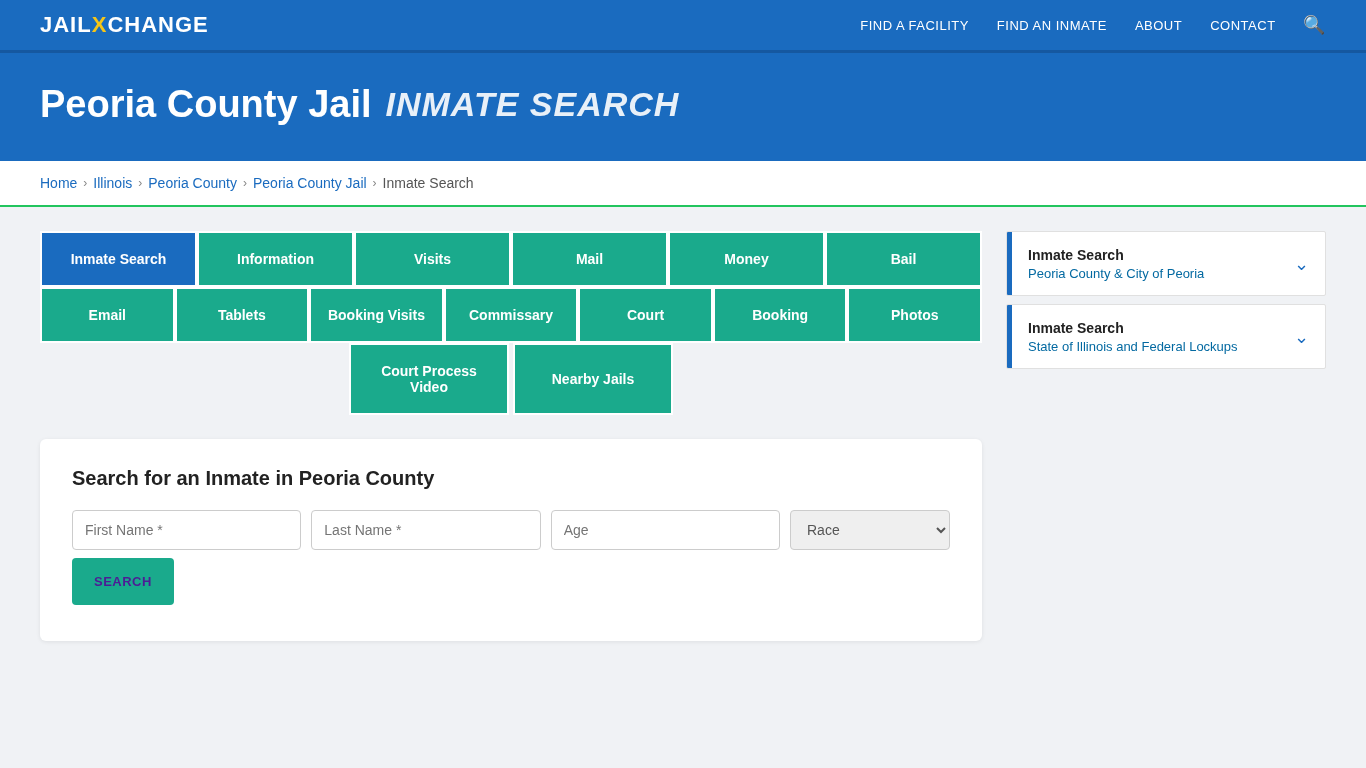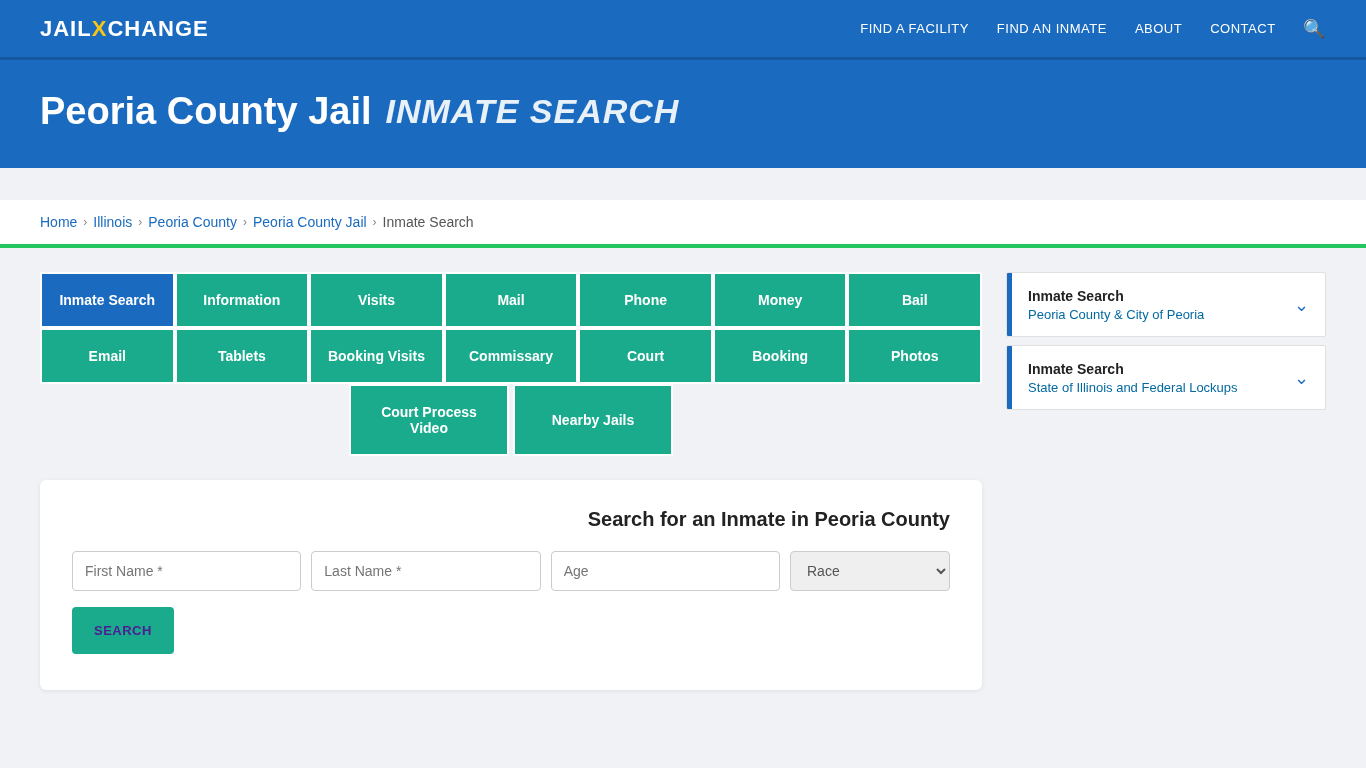--- a/index.html
+++ b/index.html
@@ -11,21 +11,21 @@
       font-family: Arial, Helvetica, sans-serif;
       background-color: #f0f2f5;
       font-size: 14px;
       color: #333;
     }
 
     
     header {
       background-color: #1a6bbf;
       padding: 12px 40px;
-      height: 60px;
+      height: 53px;
       display: flex;
       align-items: center;
       justify-content: space-between;
       border-bottom: 3px solid #1558a0;
     }
     .logo {
       display: flex;
       align-items: center;
       gap: 0;
     }
@@ -84,22 +84,21 @@
       color: #fff;
       opacity: 0.9;
       text-transform: uppercase;
       letter-spacing: 1px;
     }
 
     
     .breadcrumb-bar {
       background-color: #fff;
       padding: 14px 40px;
-      border-bottom: 4px solid #22c55e;
-      margin-top: 32px;
+      border-bottom: 2px solid #22c55e;
     }
     .breadcrumb {
       display: flex;
       align-items: center;
       gap: 6px;
       font-size: 14px;
       color: #1a6bbf;
     }
     .breadcrumb a {
       color: #1a6bbf;
@@ -168,27 +167,27 @@
     .search-box {
       background-color: #fff;
       border-radius: 6px;
       padding: 28px 32px 36px 32px;
       box-shadow: 0 1px 4px rgba(0,0,0,0.08);
     }
     .search-box h2 {
       font-size: 20px;
       font-weight: 700;
       margin-bottom: 20px;
-      text-align: right;
+      text-align: left;
       color: #222;
     }
     .search-fields {
       display: flex;
       gap: 10px;
-      margin-bottom: 16px;
+      margin-bottom: 8px;
       flex-wrap: wrap;
     }
     .search-fields input,
     .search-fields select {
       flex: 1;
       min-width: 100px;
       padding: 10px 12px;
       border: 1px solid #ccc;
       border-radius: 4px;
       font-size: 14px;
@@ -296,21 +295,20 @@
 
   <div class="left-col">
 
     <div class="nav-buttons">
 
       <div class="btn-row">
         <button class="nav-btn active">Inmate Search</button>
         <button class="nav-btn">Information</button>
         <button class="nav-btn">Visits</button>
         <button class="nav-btn">Mail</button>
-        <button class="nav-btn">Phone</button>
         <button class="nav-btn">Money</button>
         <button class="nav-btn">Bail</button>
       </div>
 
       <div class="btn-row">
         <button class="nav-btn">Email</button>
         <button class="nav-btn">Tablets</button>
         <button class="nav-btn">Booking Visits</button>
         <button class="nav-btn">Commissary</button>
         <button class="nav-btn">Court</button>

